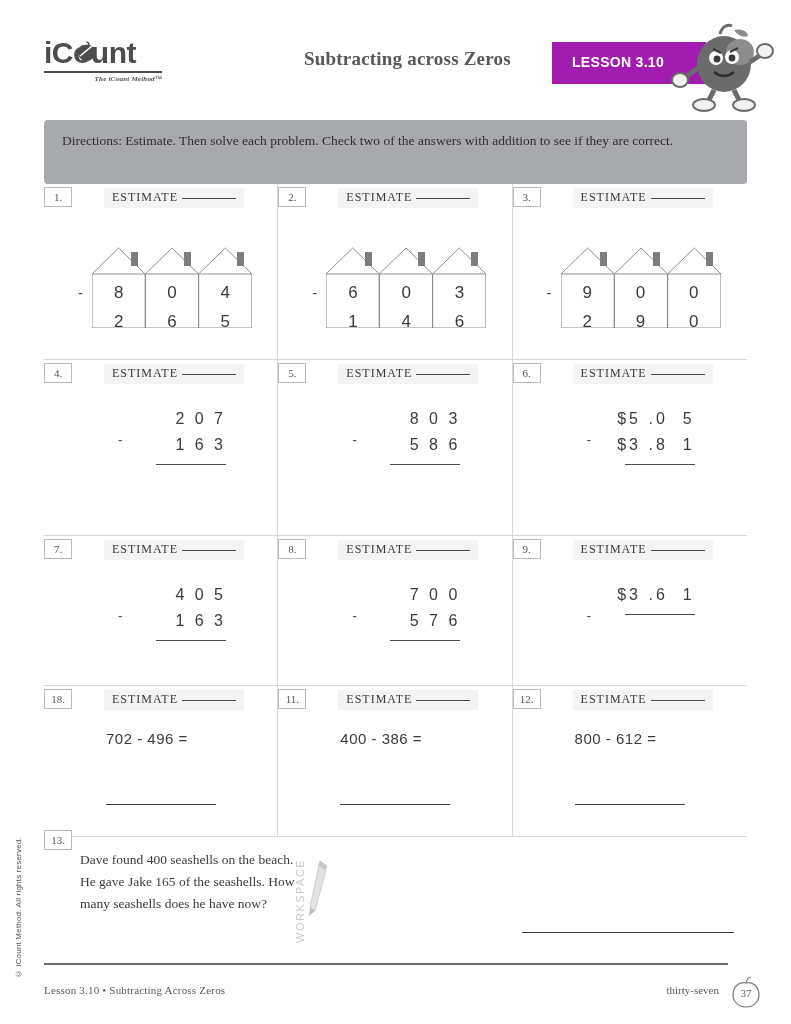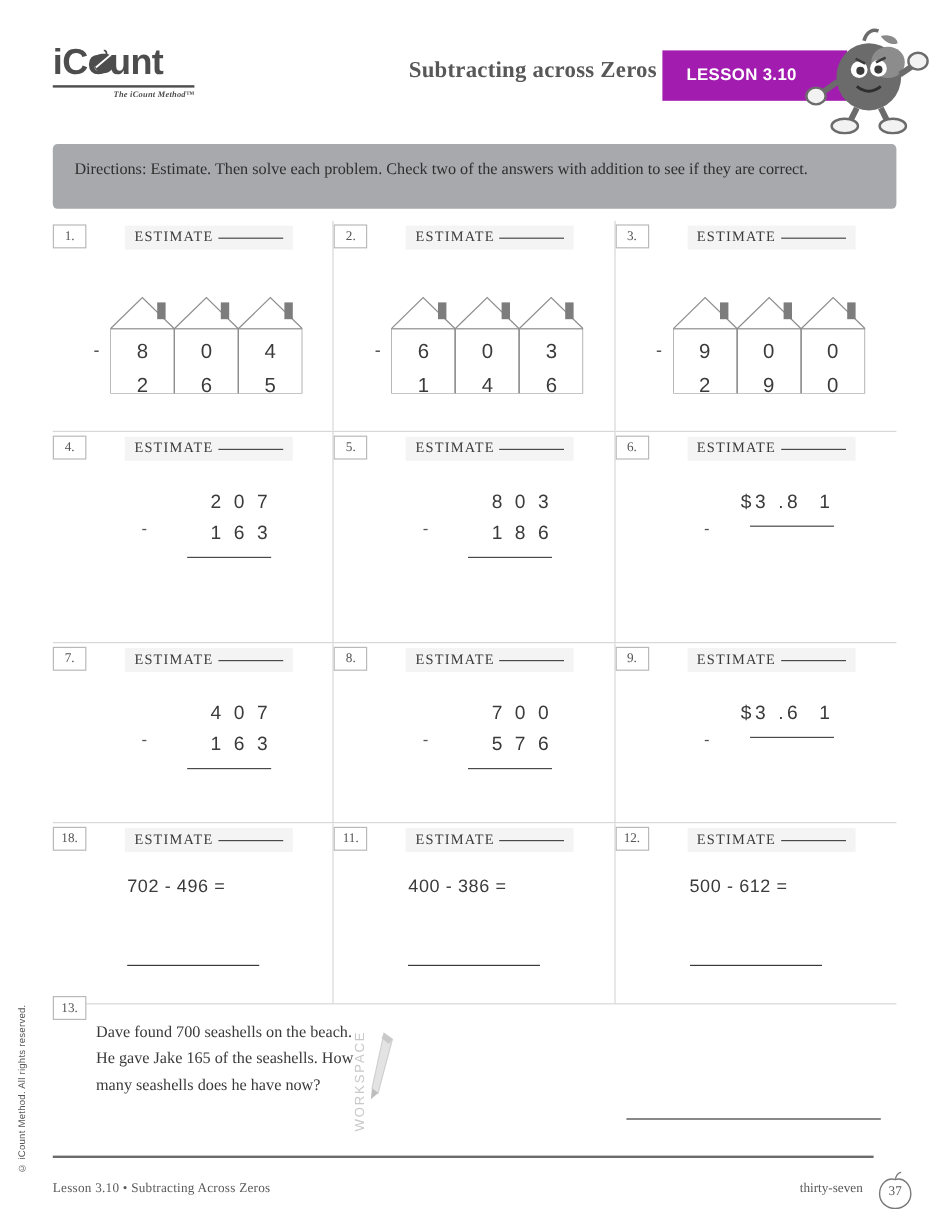--- a/index.html
+++ b/index.html
@@ -53,23 +53,23 @@
     font-weight: bold;
     font-size: 7px;
     color: #4d4d4d;
     text-align: right;
     width: 118px;
     margin-top: 2px;
     letter-spacing: 0.2px;
   }
   .title {
     position: absolute;
-    left: 326px; top: 48px;
+    left: 304px; top: 48px;
     width: 236px;
-    text-align: center;
+    text-align: left;
     font-family: "Liberation Serif", serif;
     font-weight: bold;
     font-size: 19px;
     color: #585858;
     letter-spacing: 0.2px;
   }
   .lesson-badge {
     position: absolute;
     left: 552px; top: 42px;
     width: 154px; height: 42px;
@@ -87,21 +87,21 @@
   .mascot {
     position: absolute;
     left: 668px; top: 22px;
     width: 110px; height: 90px;
   }
 
   
   .directions {
     position: absolute;
     left: 44px; top: 120px;
-    width: 703px; height: 54px;
+    width: 703px; height: 64px;
     background: #a8a9ad;
     border-radius: 4px;
   }
   .directions p {
     margin: 0;
     padding: 10px 18px 0 18px;
     font-family: "Liberation Serif", serif;
     font-size: 13.5px;
     line-height: 1.6;
     color: #2f2f2f;
@@ -498,46 +498,47 @@
       </div>
     </div>
     <div class="cell bord">
       <div class="qnum">5.</div>
       <div class="estimate">
         <span>ESTIMATE</span><span class="eline"></span>
       </div>
       <div class="vprob">
         <div class="minus">-</div>
         <div class="line1">8 0 3</div>
-        <div class="line2">1 8 6</div>
+        <div class="line2">5 8 6</div>
         <div class="sumline"></div>
       </div>
     </div>
     <div class="cell">
       <div class="qnum">6.</div>
       <div class="estimate">
         <span>ESTIMATE</span><span class="eline"></span>
       </div>
       <div class="vprob">
         <div class="minus">-</div>
+        <div class="line1">$5 .0  5</div>
         <div class="line2">$3 .8  1</div>
         <div class="sumline"></div>
       </div>
     </div>
   </div>
 
   <div class="prow r3">
     <div class="cell bord">
       <div class="qnum">7.</div>
       <div class="estimate">
         <span>ESTIMATE</span><span class="eline"></span>
       </div>
       <div class="vprob">
         <div class="minus">-</div>
-        <div class="line1">4 0 7</div>
+        <div class="line1">4 0 5</div>
         <div class="line2">1 6 3</div>
         <div class="sumline"></div>
       </div>
     </div>
     <div class="cell bord">
       <div class="qnum">8.</div>
       <div class="estimate">
         <span>ESTIMATE</span><span class="eline"></span>
       </div>
       <div class="vprob">
@@ -575,29 +576,29 @@
         <span>ESTIMATE</span><span class="eline"></span>
       </div>
       <div class="hprob">400 - 386 =</div>
       <div class="answerline"></div>
     </div>
     <div class="cell">
       <div class="qnum">12.</div>
       <div class="estimate">
         <span>ESTIMATE</span><span class="eline"></span>
       </div>
-      <div class="hprob">500 - 612 =</div>
+      <div class="hprob">800 - 612 =</div>
       <div class="answerline"></div>
     </div>
   </div>
 </div>
 
 <div class="wordrow">
   <div class="qnum">13.</div>
-  <div class="wtext">Dave found 700 seashells on the beach. He gave Jake 165 of the seashells. How many seashells does he have now?</div>
+  <div class="wtext">Dave found 400 seashells on the beach. He gave Jake 165 of the seashells. How many seashells does he have now?</div>
   <div class="workspace">WORKSPACE</div>
   <svg class="pencil" viewBox="0 0 26 62">
     <path d="M14 4 L21 9 L9 54 L4 50 Z" fill="#e3e3e3" stroke="#cfcfcf" stroke-width="1"></path>
     <path d="M14 4 L21 9 L18 13 L12 8 Z" fill="#c9c9c9"></path>
     <path d="M9 54 L4 50 L3 59 Z" fill="#bdbdbd"></path>
   </svg>
   <div class="wanswer"></div>
 </div>
 
 <div class="copyright">© iCount Method. All rights reserved.</div>

